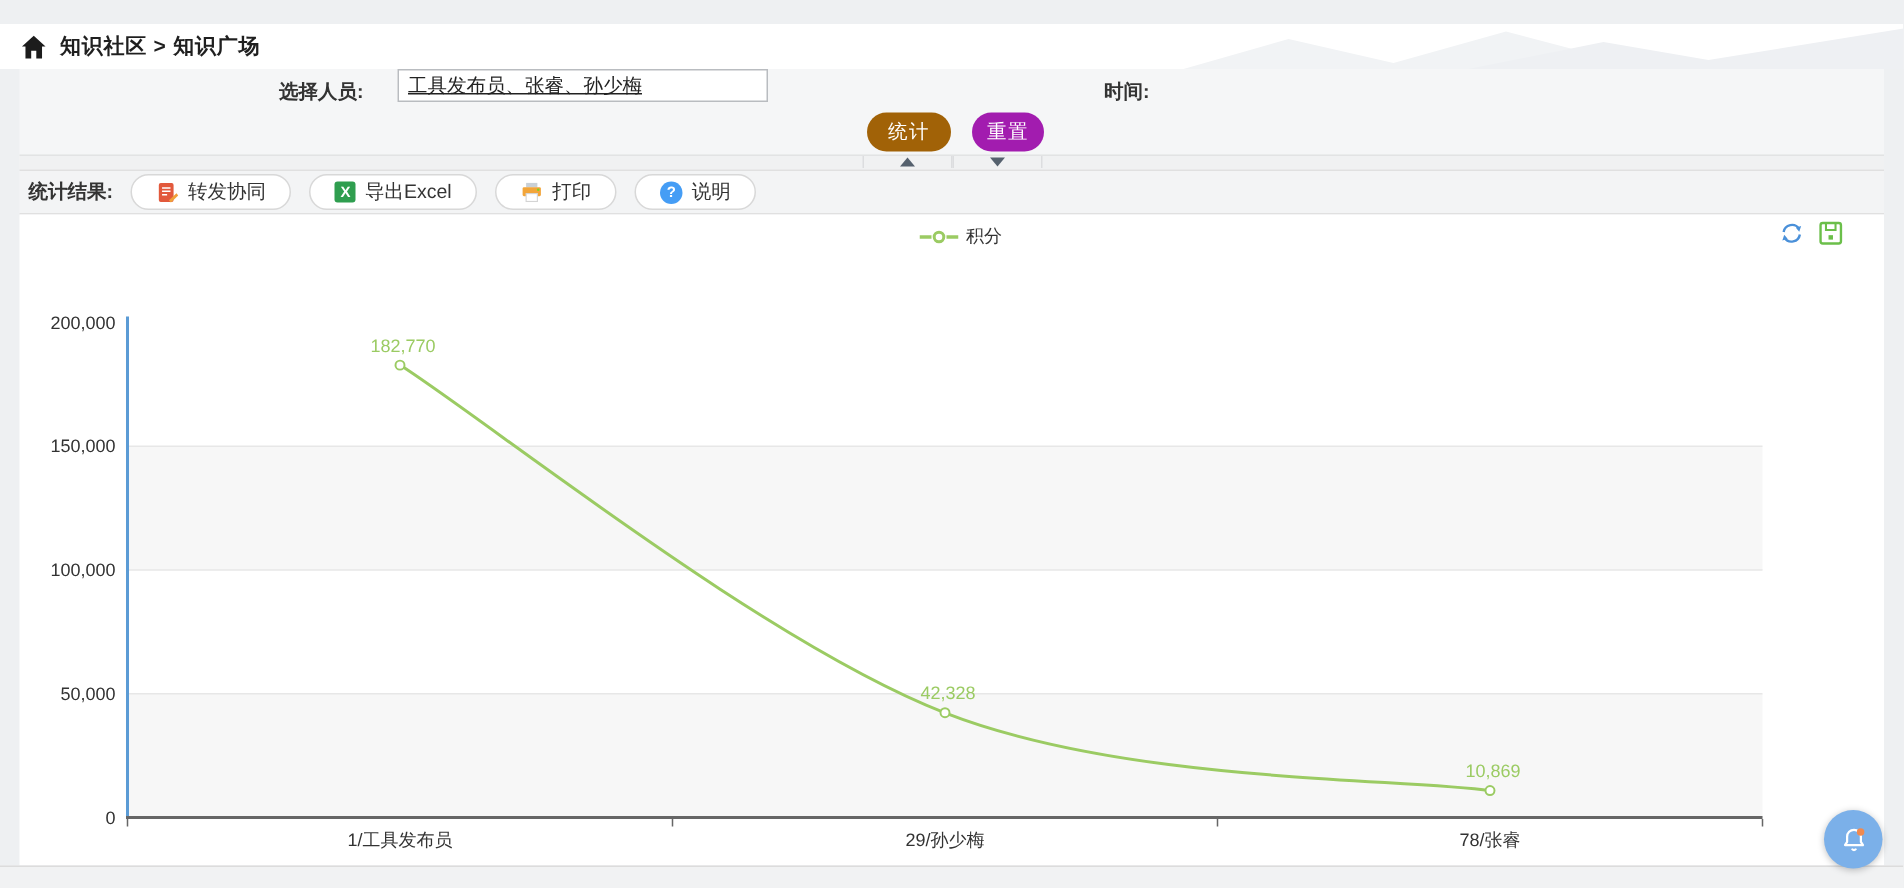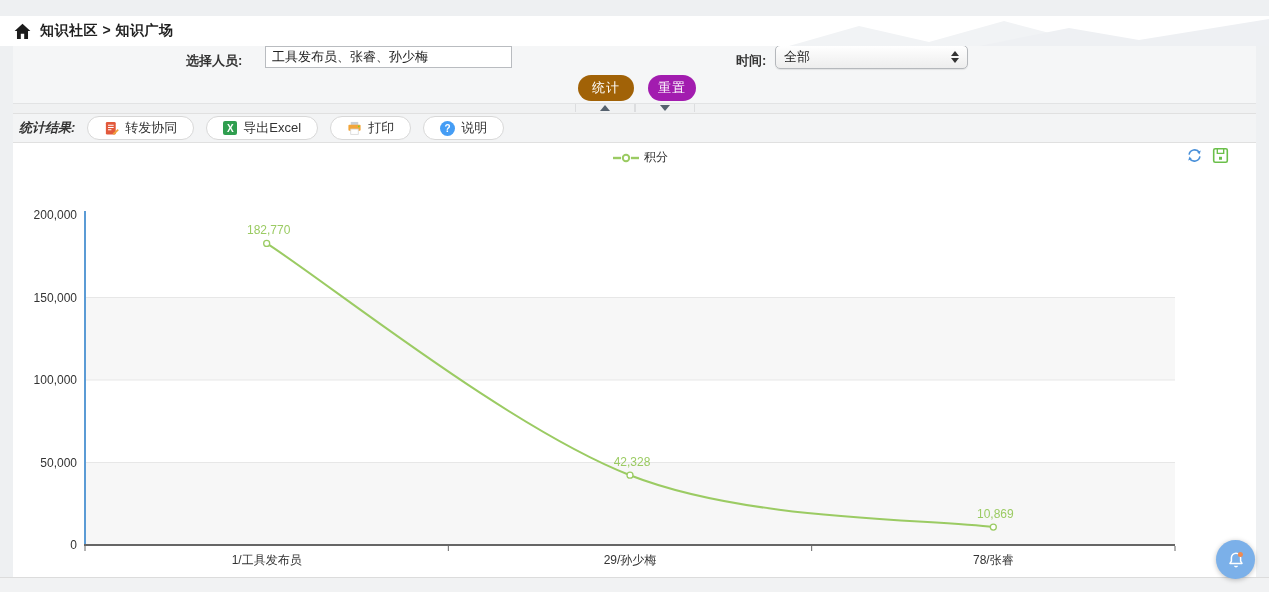--- a/index.html
+++ b/index.html
@@ -8,38 +8,38 @@
 
   
   .header{position:absolute;top:16px;left:0;right:0;height:30px;background:#fff;display:flex;align-items:center;padding-left:14px;gap:9px;z-index:2;}
   .header .mountains{position:absolute;right:0;top:0;pointer-events:none;}
   .breadcrumb{font-weight:bold;font-size:14px;color:#1f1f1f;letter-spacing:.5px;}
 
   
   .filter-panel{position:absolute;top:30px;left:13px;right:13px;height:83px;background:#f5f6f7;}
   .f-label{position:absolute;font-size:13px;font-weight:bold;color:#333;top:22px;}
   .person-label{left:173px;}
-  .person-input{position:absolute;left:252px;top:16px;width:233px;height:20px;border:1px solid #b9bcc0;background:#fff;font-size:13px;color:#222;padding:0 6px;font-family:inherit;}
+  .person-input{position:absolute;left:252px;top:16px;width:233px;height:20px;border:1px solid #b9bcc0;background:#fff;font-size:13px;color:#222;padding:0 6px;font-family:inherit;text-decoration:underline;}
   .time-label{left:723px;}
   .time-select{position:absolute;left:762px;top:15px;width:193px;height:24px;border:1px solid #b5b8bc;border-radius:5px;background:linear-gradient(#ffffff,#ededed);box-sizing:border-box;display:flex;align-items:center;padding:0 8px;font-size:13px;color:#222;cursor:pointer;box-shadow:0 1px 1px rgba(0,0,0,.08);}
   .time-select .stepper{margin-left:auto;display:flex;flex-direction:column;gap:2px;align-items:center;}
   .tri-up-s{width:0;height:0;border-left:4px solid transparent;border-right:4px solid transparent;border-bottom:5px solid #333;}
   .tri-dn-s{width:0;height:0;border-left:4px solid transparent;border-right:4px solid transparent;border-top:5px solid #333;}
   .btn-pill{position:absolute;top:45px;height:26px;border:none;border-radius:13px;color:#fff;font-size:13px;font-family:inherit;cursor:pointer;letter-spacing:1px;}
   .btn-stat{left:565px;width:56px;background:#a16207;}
   .btn-reset{left:635px;width:48px;background:#a21caf;}
   .collapse-strip{position:absolute;left:0;right:0;bottom:0;height:9px;background:#f0f1f2;border-top:1px solid #e2e3e4;}
   .collapse-btns{position:absolute;left:50%;transform:translateX(-50%);top:0;display:flex;height:8px;}
   .collapse-cell{width:58px;display:flex;align-items:center;justify-content:center;border-left:1px solid #dcdddf;border-right:1px solid #dcdddf;cursor:pointer;}
   .tri-up{width:0;height:0;border-left:5px solid transparent;border-right:5px solid transparent;border-bottom:6px solid #55616e;}
   .tri-dn{width:0;height:0;border-left:5px solid transparent;border-right:5px solid transparent;border-top:6px solid #55616e;}
 
   
   .toolbar-row{position:absolute;top:113px;left:13px;right:13px;height:30px;background:#f3f4f5;border-top:1px solid #e0e0e0;border-bottom:1px solid #e0e0e0;box-sizing:border-box;display:flex;align-items:center;padding-left:6px;gap:12px;}
-  .toolbar-label{font-size:13px;font-weight:bold;color:#333;font-style:italic;}
+  .toolbar-label{font-size:13px;font-weight:bold;color:#333;}
   .tool-pill{display:inline-flex;align-items:center;gap:6px;height:24px;padding:0 16px;background:#fff;border:1px solid #d8d8d8;border-radius:13px;font-size:13px;color:#333;cursor:pointer;font-family:inherit;}
   .xl-badge{display:inline-flex;width:14px;height:14px;background:#2f9e4f;border-radius:2px;color:#fff;font-size:10px;font-weight:bold;align-items:center;justify-content:center;}
   .q-badge{display:inline-flex;width:15px;height:15px;background:#459df5;border-radius:50%;color:#fff;font-size:10px;font-weight:bold;align-items:center;justify-content:center;}
 
   
   .card{position:absolute;top:143px;left:13px;right:13px;height:434px;background:#fff;}
   .tabs-row{position:relative;height:29px;border-bottom:1px solid #ececec;display:flex;align-items:center;padding-left:22px;gap:40px;}
   .tab{font-size:13px;color:#4a4a4a;cursor:pointer;}
   .tab.active{color:#3c8be0;}
   .card-title{position:absolute;left:0;right:0;top:5px;text-align:center;font-size:13px;color:#333;pointer-events:none;}
@@ -72,27 +72,20 @@
           <path d="M8 .8 L15.4 7.6 H13.2 V15 H9.6 V10.2 H6.4 V15 H2.8 V7.6 H.6 Z" fill="#1c1c1c"></path>
         </svg>
     </span>
     <span class="breadcrumb">知识社区 &gt; 知识广场</span>
   </div>
 
   <div class="filter-panel">
     <span class="f-label person-label">选择人员:</span>
     <input class="person-input" value="工具发布员、张睿、孙少梅" style="">
     <span class="f-label time-label">时间:</span>
-    <div class="time-select">
-      <span>全部</span>
-      <span class="stepper">
-          <span class="tri-up-s"></span>
-          <span class="tri-dn-s"></span>
-        </span>
-    </div>
     <button class="btn-pill btn-stat">统计</button>
     <button class="btn-pill btn-reset">重置</button>
     <div class="collapse-strip">
       <div class="collapse-btns">
         <span class="collapse-cell">
             <span class="tri-up"></span>
           </span>
         <span class="collapse-cell">
             <span class="tri-dn"></span>
           </span>

